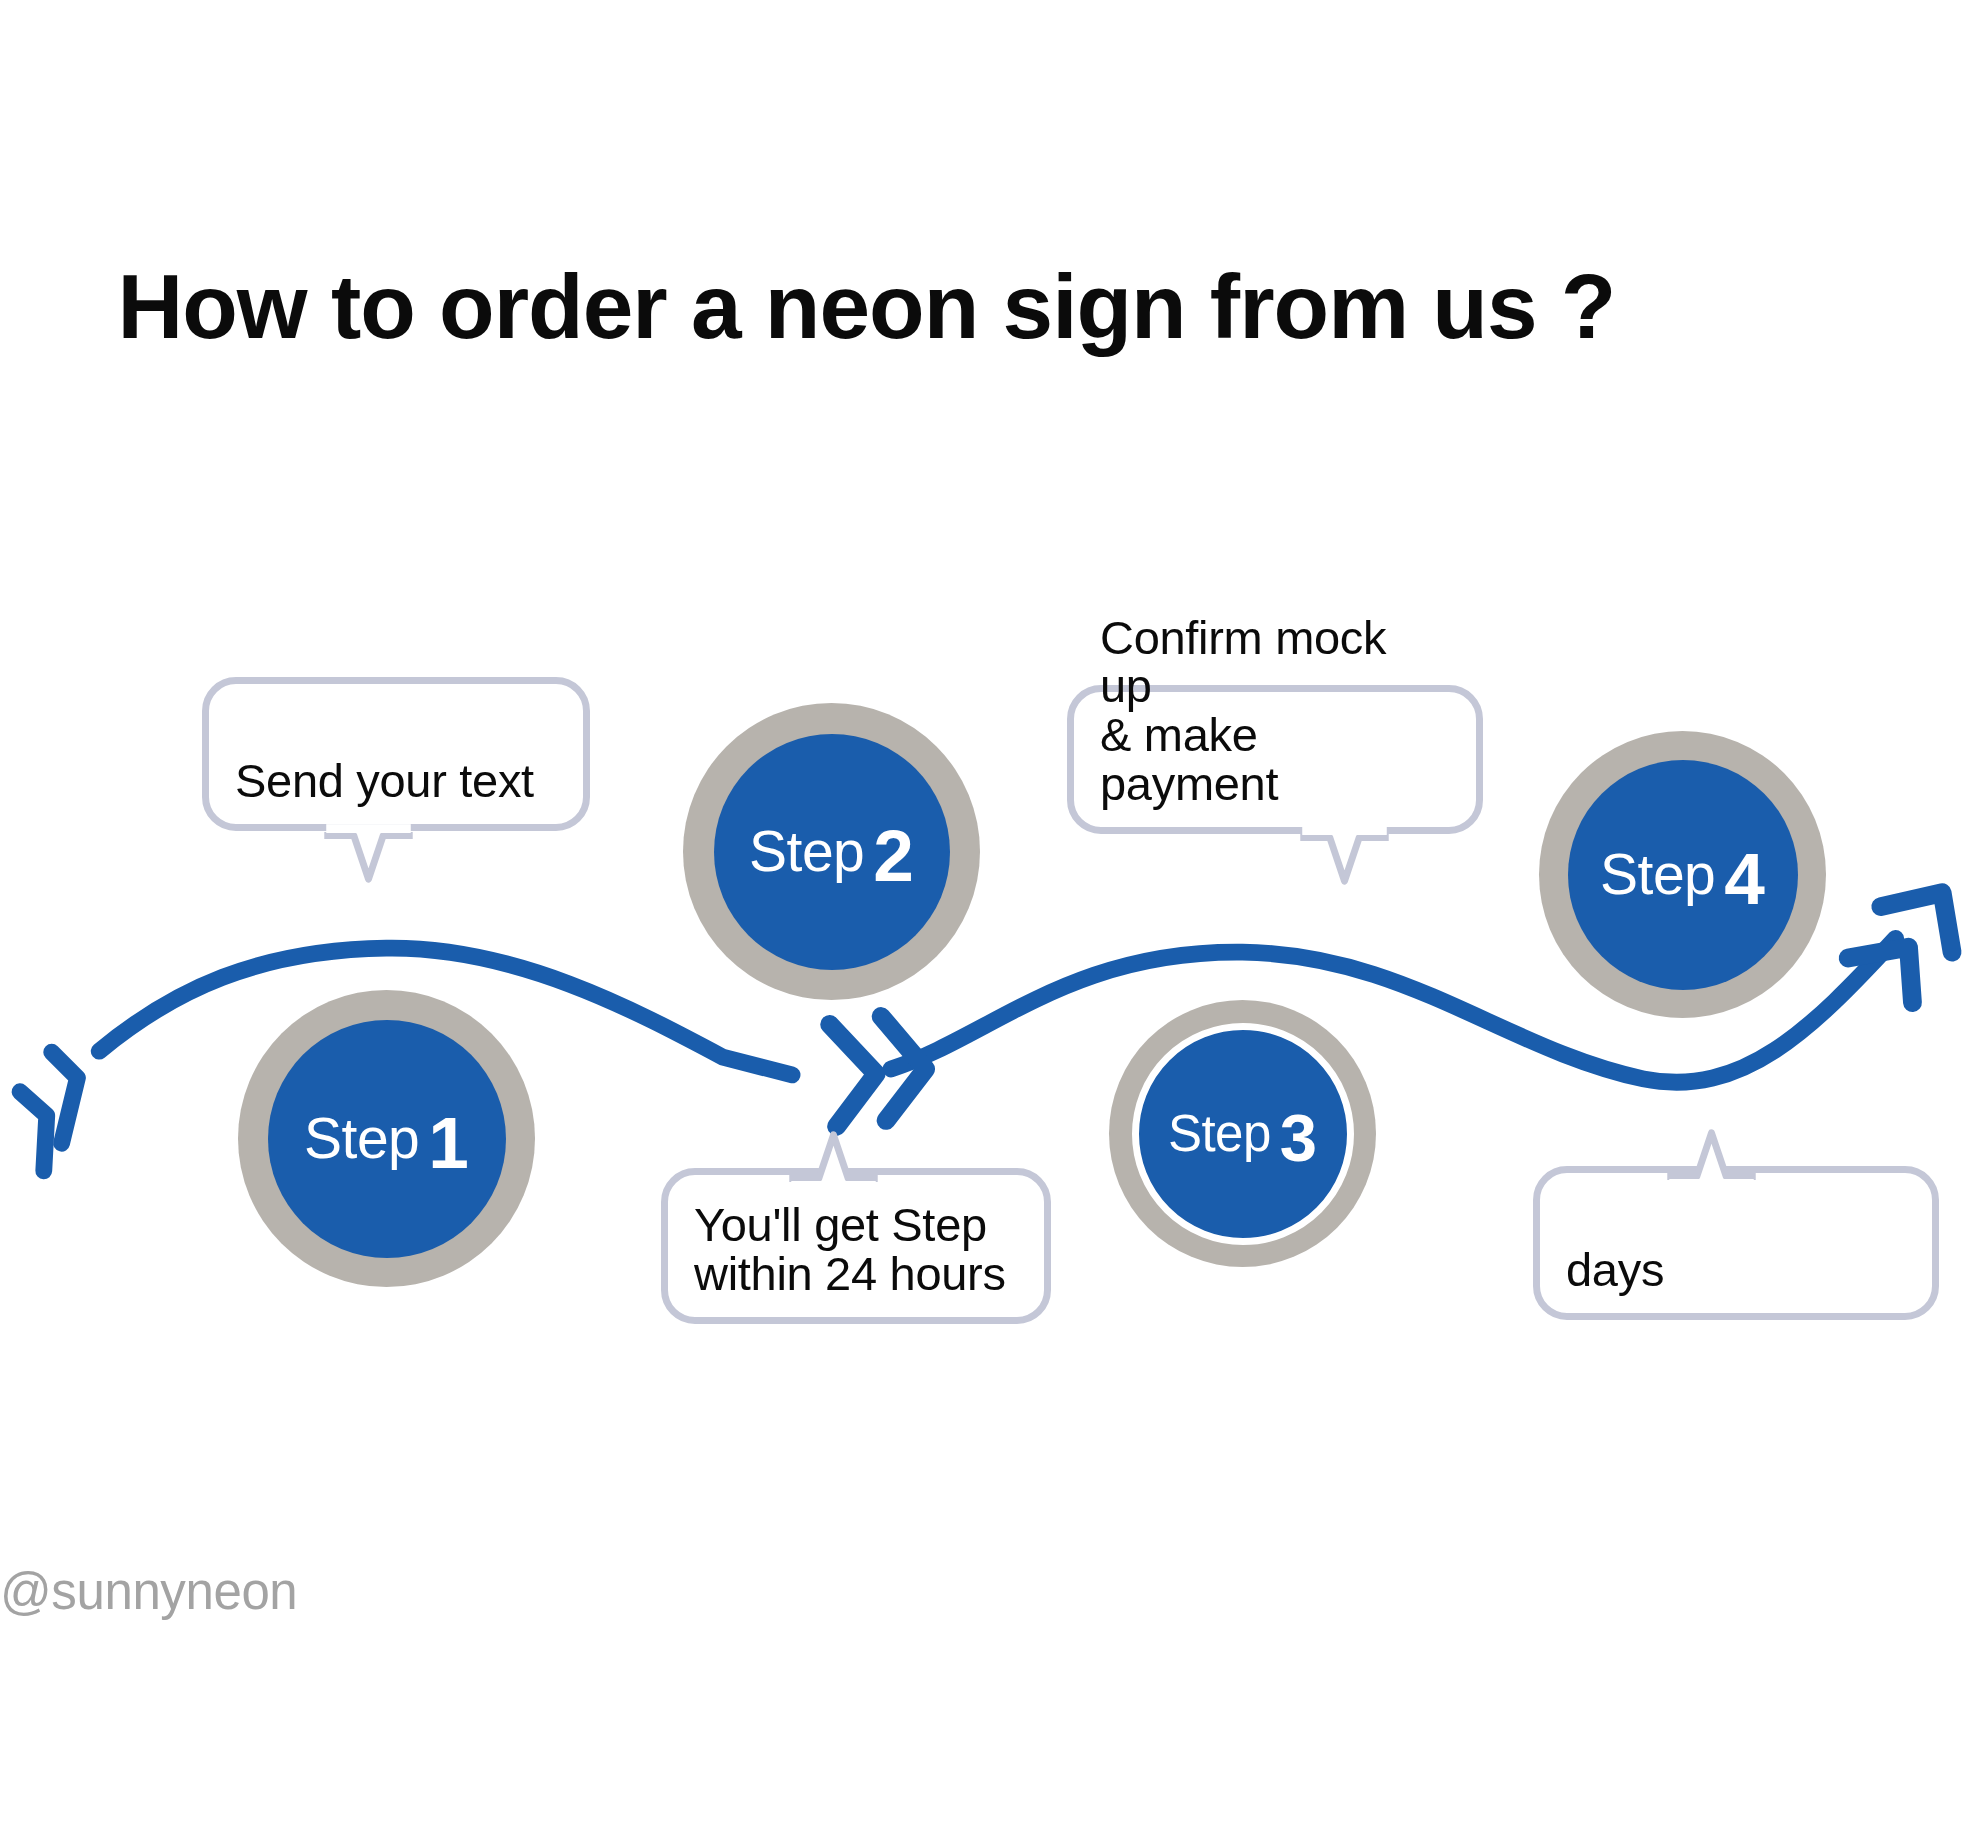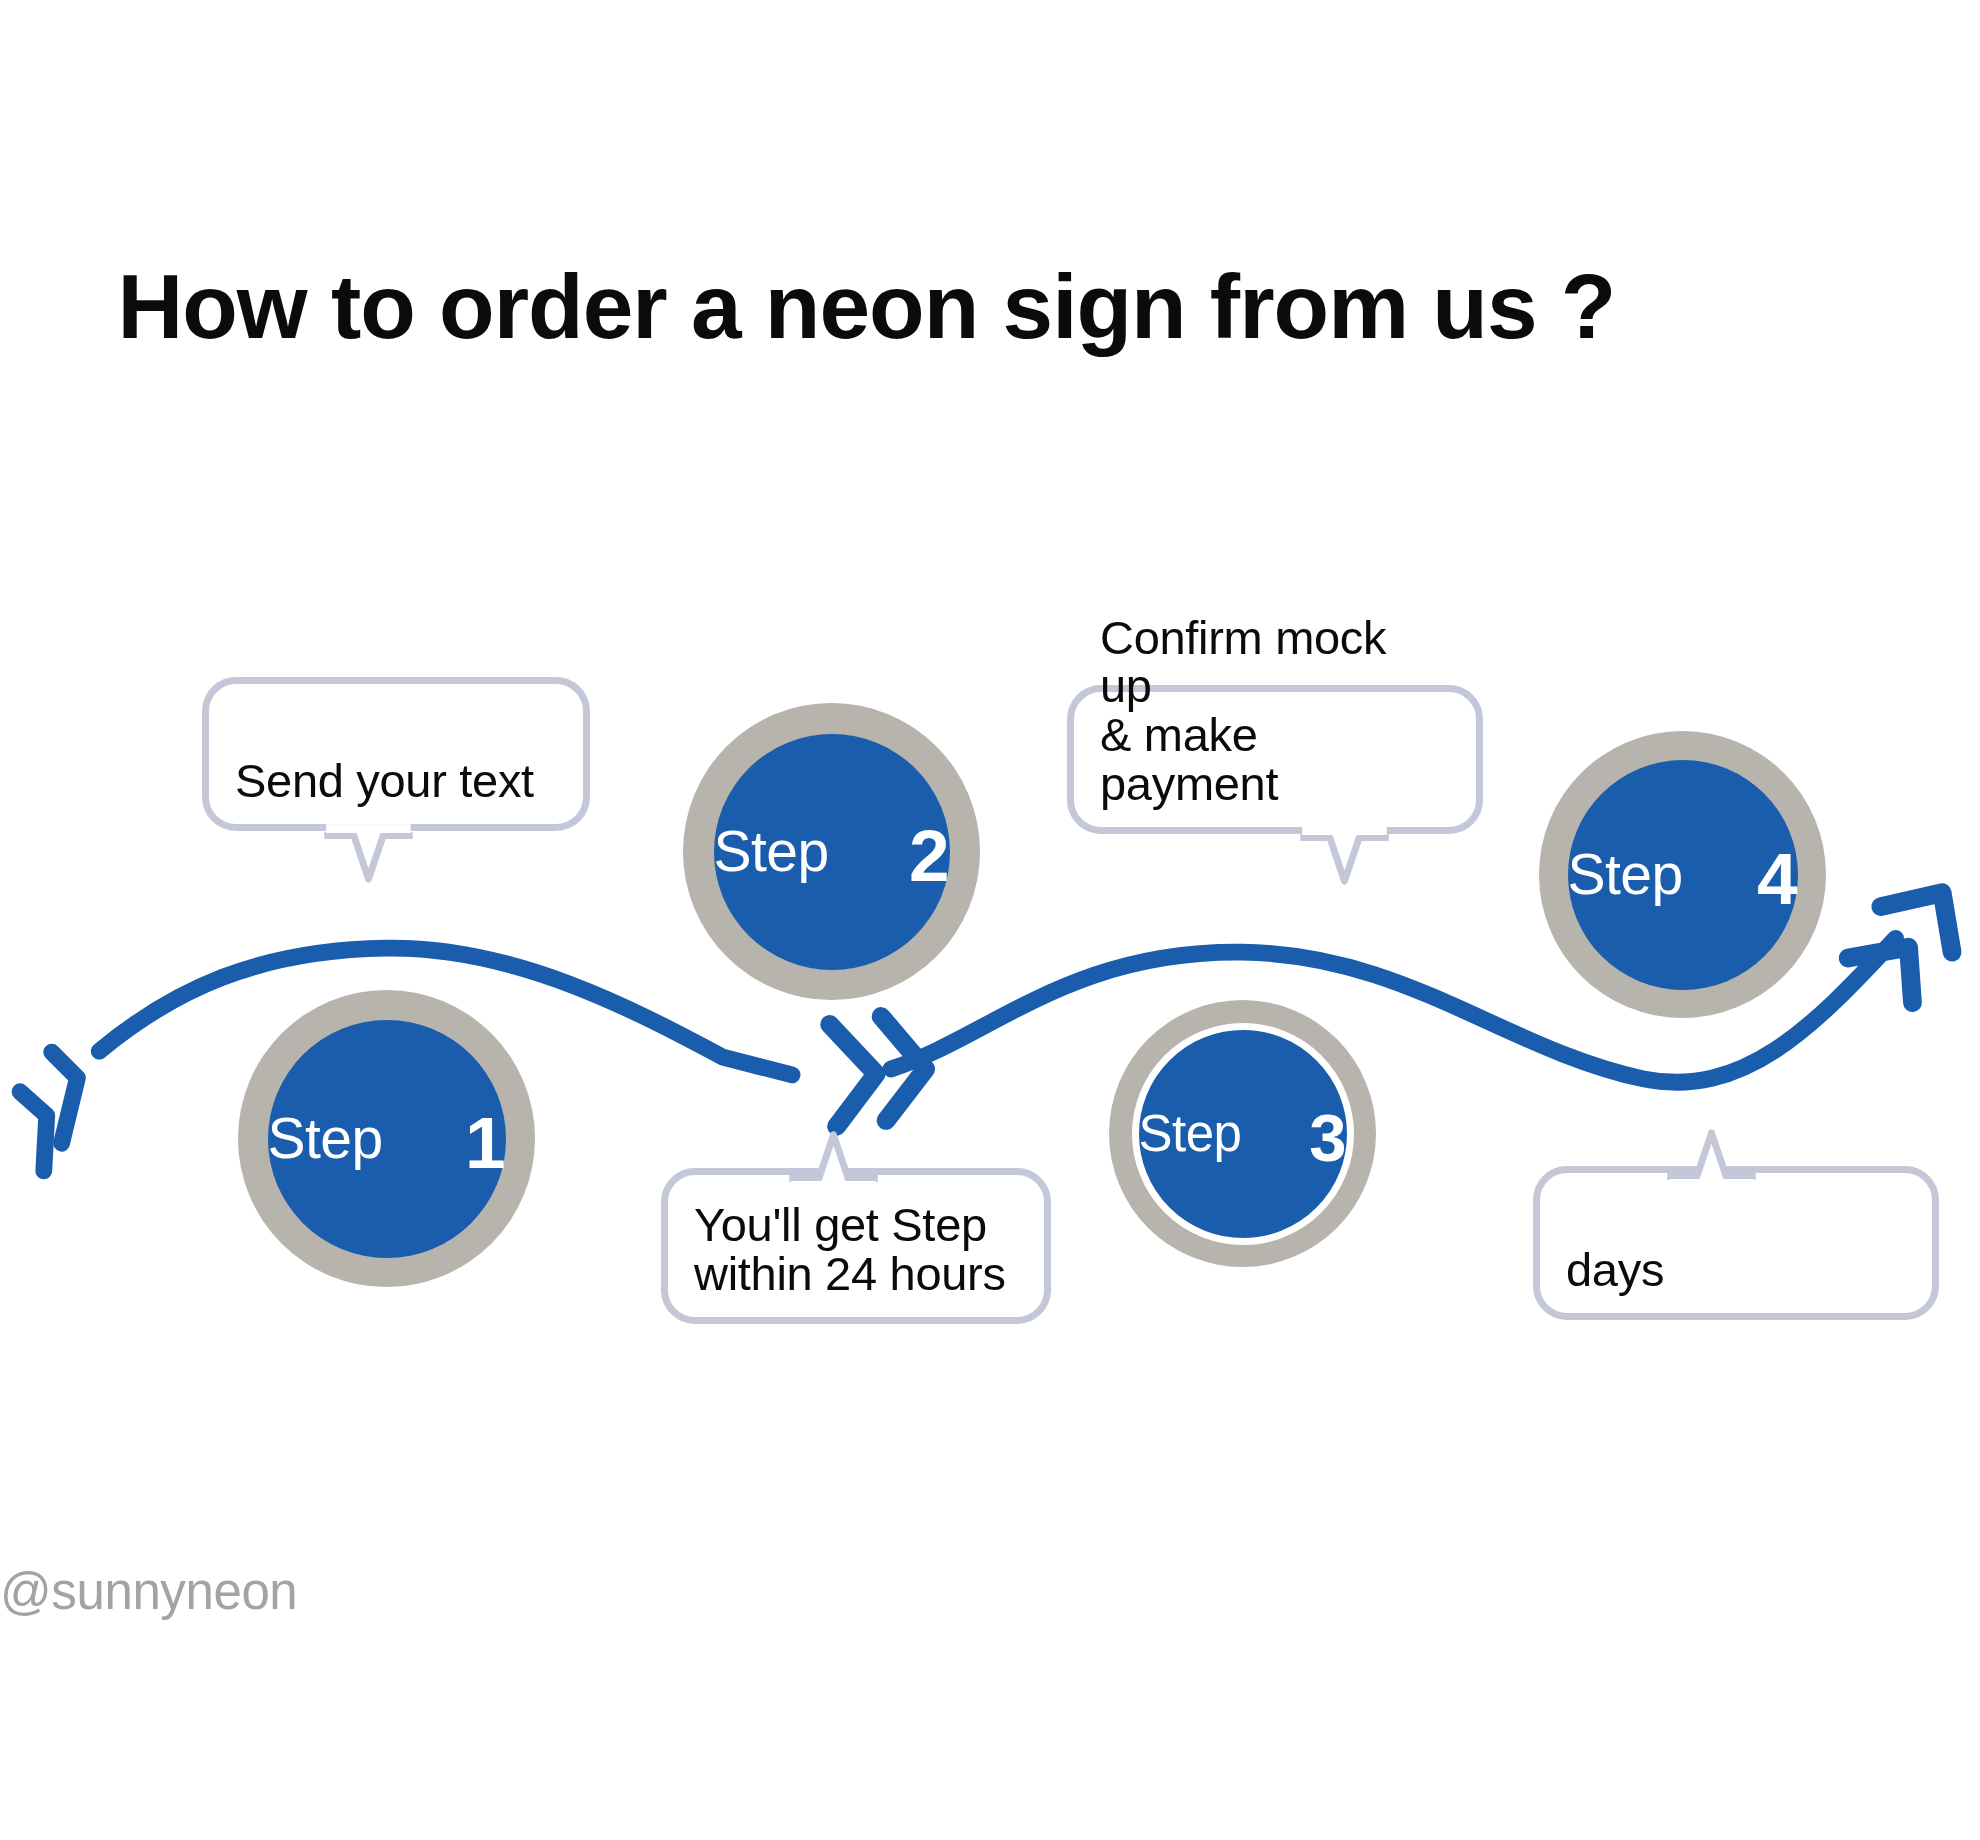--- a/index.html
+++ b/index.html
@@ -57,21 +57,21 @@
     display: flex;
     align-items: center;
     justify-content: center;
     box-sizing: border-box;
   }
   .step-inner {
     border-radius: 50%;
     background: #1a5dac;
     display: flex;
     align-items: center;
-    justify-content: space-between;
+    justify-content: center;
     box-sizing: border-box;
     white-space: nowrap;
   }
   .step-inner.whitegap { border: 7px solid #ffffff; }
   .step-label {
     color: #ffffff;
     font-size: 57px;
     font-weight: 400;
     letter-spacing: -0.5px;
     line-height: 1;

